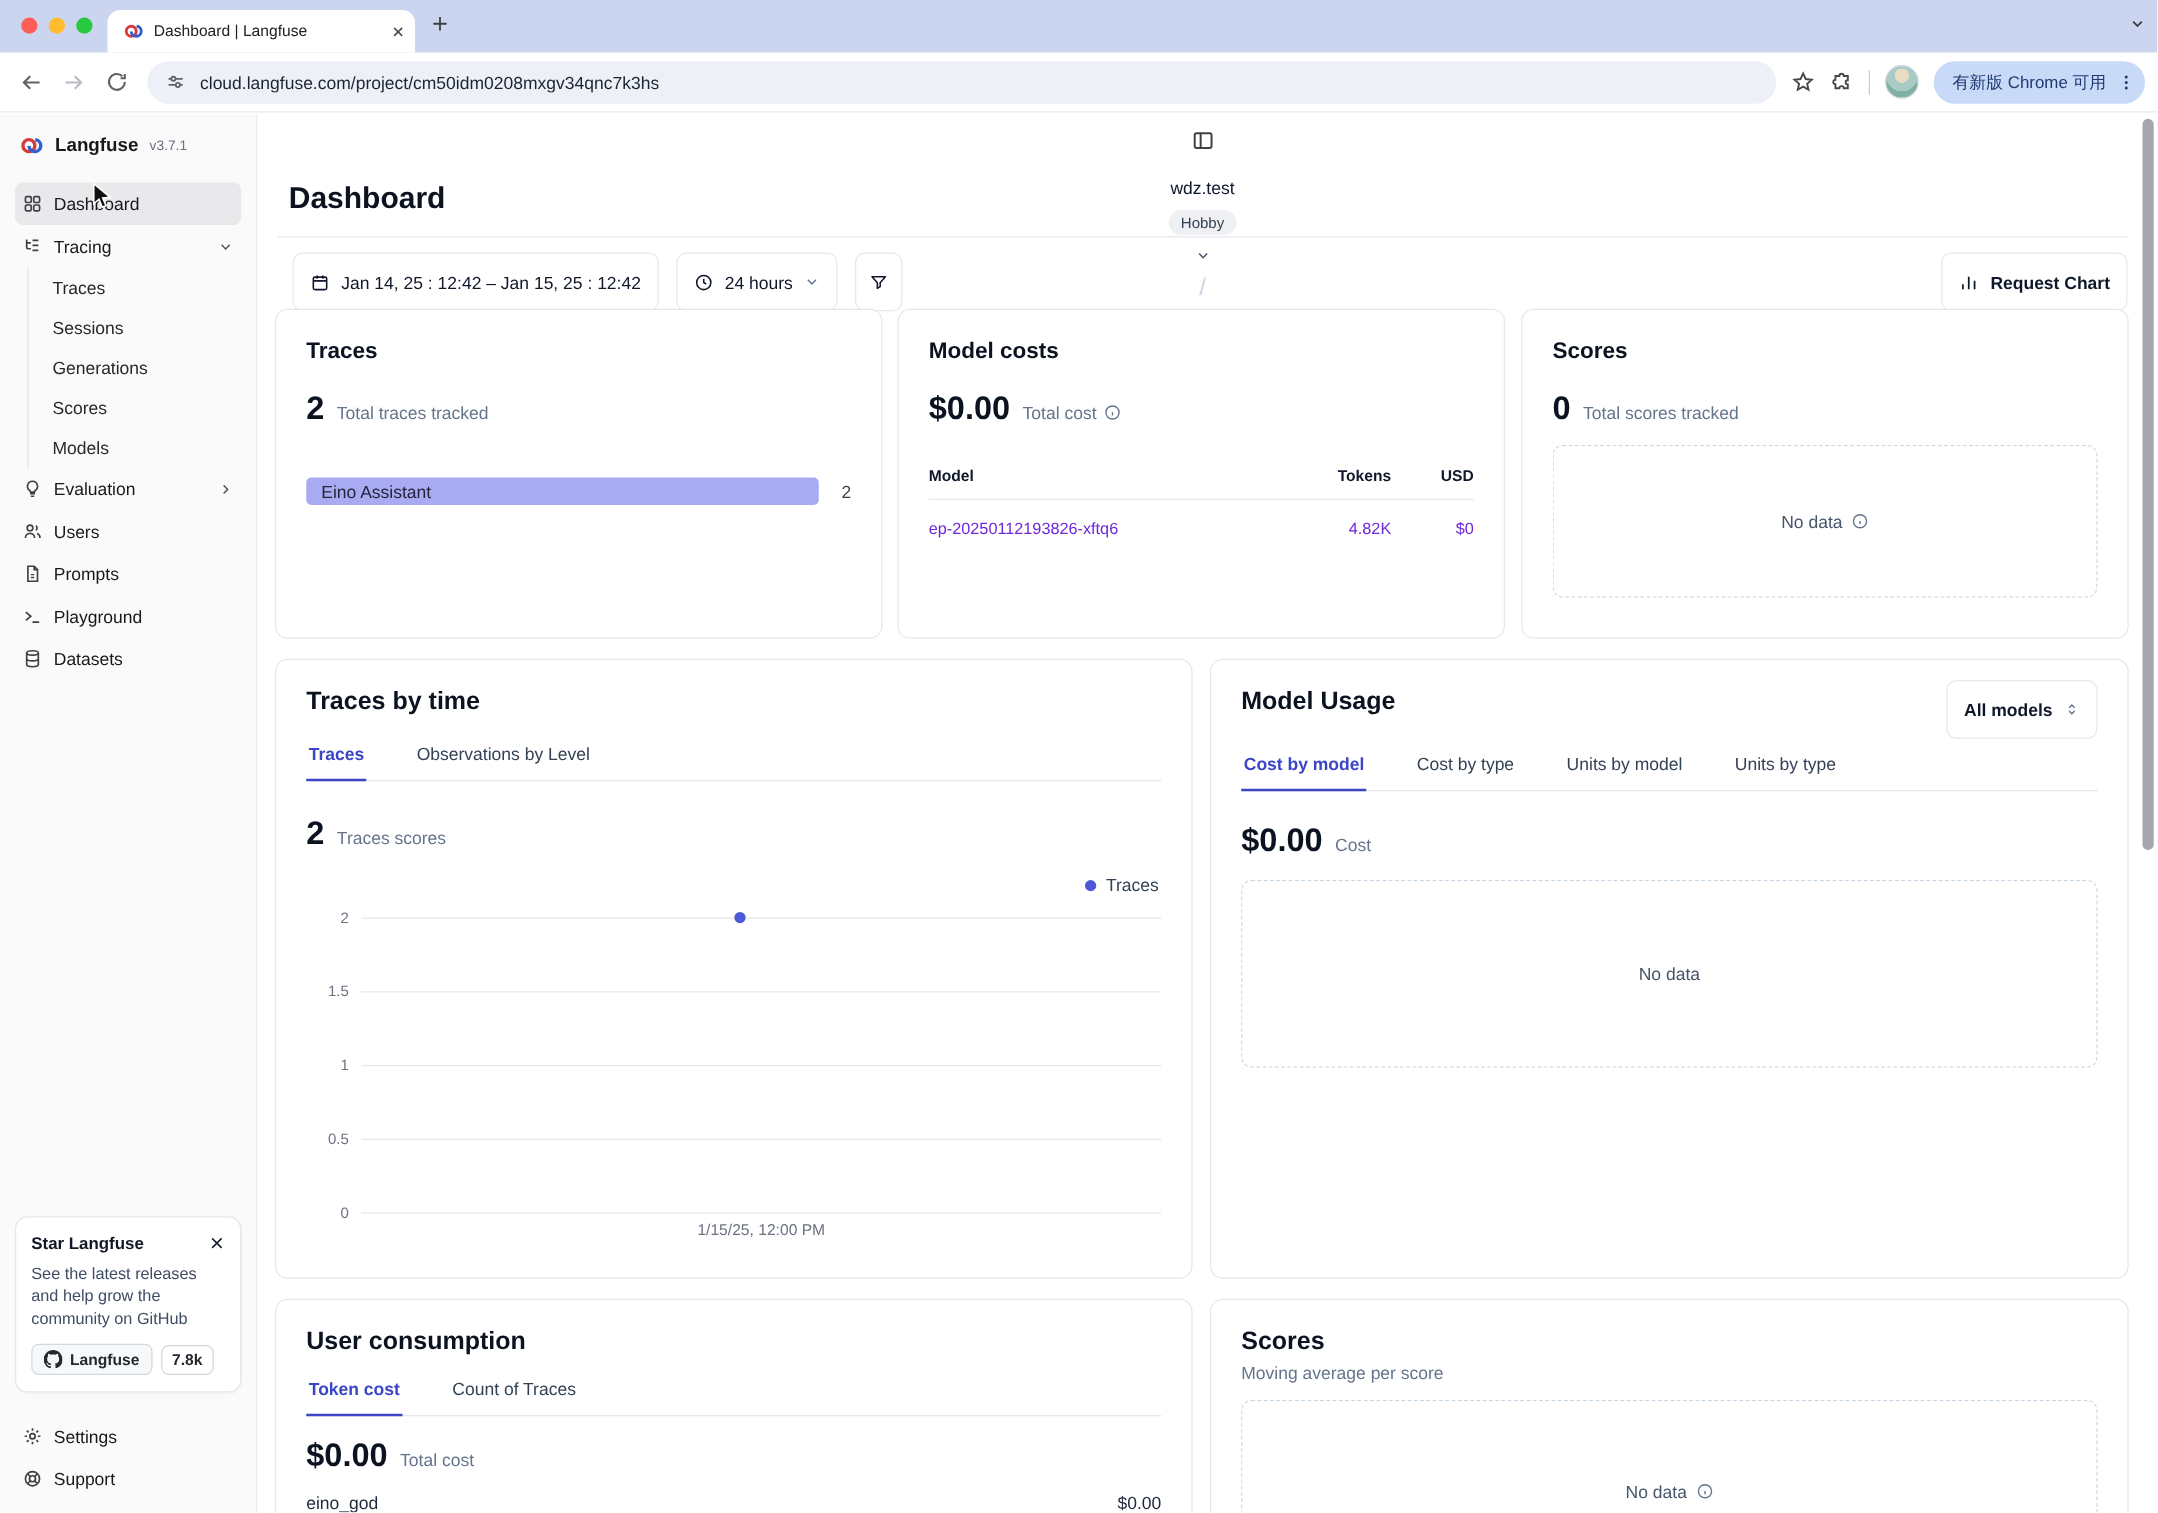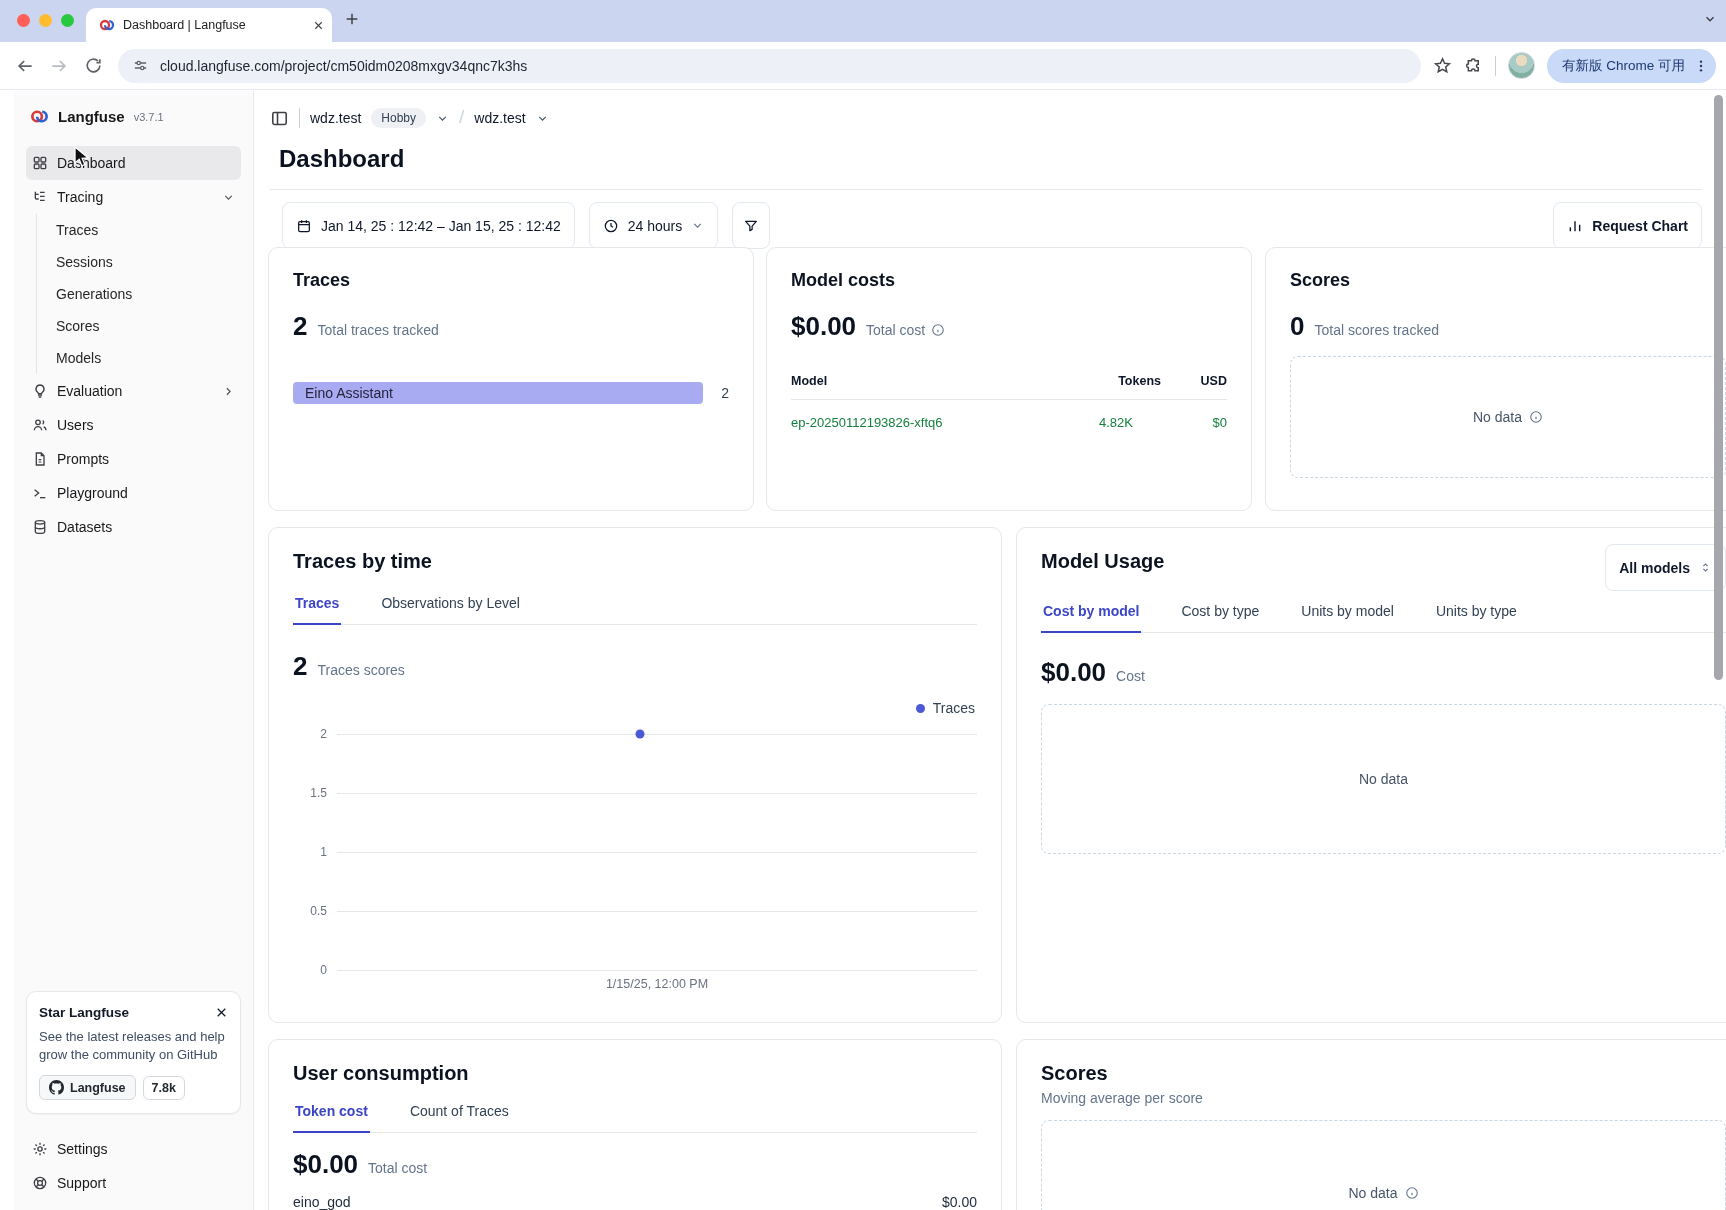--- a/index.html
+++ b/index.html
@@ -24,21 +24,21 @@
 .omnibox { flex: 1; height: 34px; margin: 0 8px; background: #edf0f7; border-radius: 17px; display: flex; align-items: center; gap: 11px; padding: 0 14px; min-width: 0; }
 .url-text { font-size: 14px; color: #1c2433; white-space: nowrap; overflow: hidden; }
 .toolbar-right { display: flex; align-items: center; gap: 12px; margin-left: 4px; }
 .div-v { width: 1px; height: 20px; background: #c9cdd8; }
 .avatar { width: 27px; height: 27px; border-radius: 50%; border: 1px solid #ccd2dd;
   background: radial-gradient(circle at 50% 30%, #e9dcc0 0 26%, #a8cbc6 27% 58%, #7fb0a0 59%); }
 .update-pill { height: 34px; background: #c9d9f8; border-radius: 17px; display: flex; align-items: center; gap: 8px; padding: 0 7px 0 15px; font-size: 13.5px; font-weight: 500; color: #1f3a70; }
 
 
 .app { position: absolute; top: 91px; left: 0; right: 0; bottom: 0; display: flex; }
-.sidebar { width: 240px; flex: none; background: #fafafa; border-right: 1px solid #e7e7ea; position: relative; padding: 10px 12px; margin-left: 14px; }
+.sidebar { width: 206px; flex: none; background: #fafafa; border-right: 1px solid #e7e7ea; position: relative; padding: 10px 12px; }
 .brand { display: flex; align-items: center; gap: 9px; padding: 6px 4px; }
 .brand-name { font-size: 15px; font-weight: 700; color: #18181b; }
 .brand-ver { font-size: 11px; color: #6b7280; }
 .nav { margin-top: 14px; display: flex; flex-direction: column; }
 .nav-item { height: 34px; display: flex; align-items: center; gap: 9px; padding: 0 6px; border-radius: 6px; font-size: 14px; color: #18181b; cursor: default; }
 .nav-item.active { background: #e9e9ec; }
 .nav-item .chev { margin-left: auto; color: #52525b; }
 .side-ic { color: #3f3f46; }
 .subnav { margin-left: 10px; border-left: 1px solid #e4e4e7; }
 .subnav .nav-item { height: 32px; padding-left: 19px; color: #27272a; }
@@ -46,21 +46,21 @@
 .star-head { display: flex; align-items: center; justify-content: space-between; }
 .star-title { font-size: 13.5px; font-weight: 700; color: #111827; }
 .star-body { margin-top: 8px; font-size: 13px; line-height: 1.38; color: #3f4c63; }
 .gh-row { margin-top: 11px; display: flex; align-items: center; }
 .gh-btn { display: inline-flex; align-items: center; gap: 6px; border: 1px solid #d3d8de; background: #f6f8fa; border-radius: 6px; padding: 4px 9px; font-size: 12.5px; font-weight: 700; color: #24292f; }
 .gh-count { margin-left: 7px; border: 1px solid #d3d8de; background: #fff; border-radius: 6px; padding: 4px 8px; font-size: 12.5px; font-weight: 700; color: #24292f; }
 .side-footer { position: absolute; left: 12px; right: 12px; bottom: 10px; }
 
 .main { flex: 1; position: relative; background: #fff; overflow: hidden; }
 .main-header { padding: 12px 24px 0 16px; }
-.crumbs { display: flex; align-items: center; gap: 10px; height: 30px; color: #3f3f46; }
+.crumbs { display: flex; align-items: center; gap: 10px; height: 30px; color: #3f3f46; flex-direction: column; }
 .crumb-text { font-size: 14px; font-weight: 500; color: #0f172a; }
 .badge { background: #eef0f3; border-radius: 999px; padding: 3px 10px; font-size: 12px; color: #334155; }
 .slash { color: #cbd5e1; font-size: 19px; font-weight: 300; transform: translateY(-1px); }
 .page-title { font-size: 24px; font-weight: 700; color: #0b1220; margin: 12px 0 16px 9px; }
 .main-rule { height: 1px; background: #e5e7eb; }
 
 .filter-row { position: absolute; top: 111px; left: 28px; right: 24px; display: flex; align-items: center; gap: 14px; }
 .btn { display: inline-flex; align-items: center; gap: 9px; border: 1px solid #e2e8f0; border-radius: 8px; height: 47px; padding: 0 13px; font-size: 14px; color: #0f172a; background: #fff; }
 .btn .chev { color: #64748b; }
 .btn.sq { width: 38px; justify-content: center; padding: 0; }
@@ -81,21 +81,21 @@
 .stat-value { font-size: 26px; font-weight: 700; color: #0b1220; }
 .stat-caption { font-size: 14px; color: #64748b; display: inline-flex; align-items: center; gap: 6px; }
 .info-ic { color: #64748b; }
 
 .trace-bar-row { margin-top: 40px; display: flex; align-items: center; gap: 18px; }
 .trace-bar { flex: 1; height: 22px; background: #a9abf2; border-radius: 4px; display: flex; align-items: center; padding: 0 12px; font-size: 14px; color: #24243a; }
 .trace-bar-val { font-size: 14px; color: #334155; }
 
 .cost-table { margin-top: 32px; }
 .cost-head { display: flex; font-size: 12.5px; font-weight: 700; color: #0f172a; padding-bottom: 11px; border-bottom: 1px solid #e5e7eb; }
-.cost-row { display: flex; font-size: 13px; color: #15803d; padding-top: 15px; gap: 28px; }
+.cost-row { display: flex; font-size: 13px; color: #6d28d9; padding-top: 15px; }
 .col-model { flex: 1; } .col-tokens { width: 90px; text-align: right; } .col-usd { width: 66px; text-align: right; }
 
 .empty-box { border: 1px dashed #c9d6e4; border-radius: 8px; display: flex; align-items: center; justify-content: center; gap: 7px; font-size: 14px; color: #475569; }
 .card-scores .empty-box { margin-top: 14px; height: 122px; }
 .card-usage  .empty-box { margin-top: 16px; height: 150px; }
 .card-sc2    .empty-box { margin-top: 14px; height: 146px; }
 
 .tabs { display: flex; gap: 38px; border-bottom: 1px solid #e5e7eb; margin-top: 22px; }
 .tab-item { font-size: 14px; color: #334155; padding: 0 2px 13px; position: relative; }
 .tab-item.active { color: #3b45c5; font-weight: 600; }

